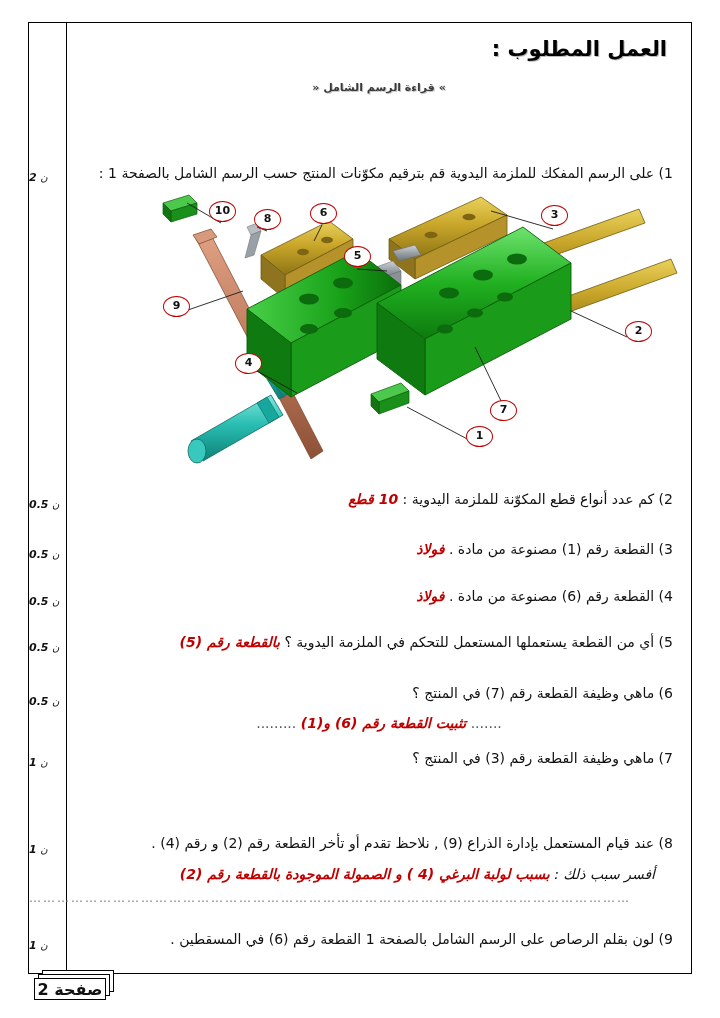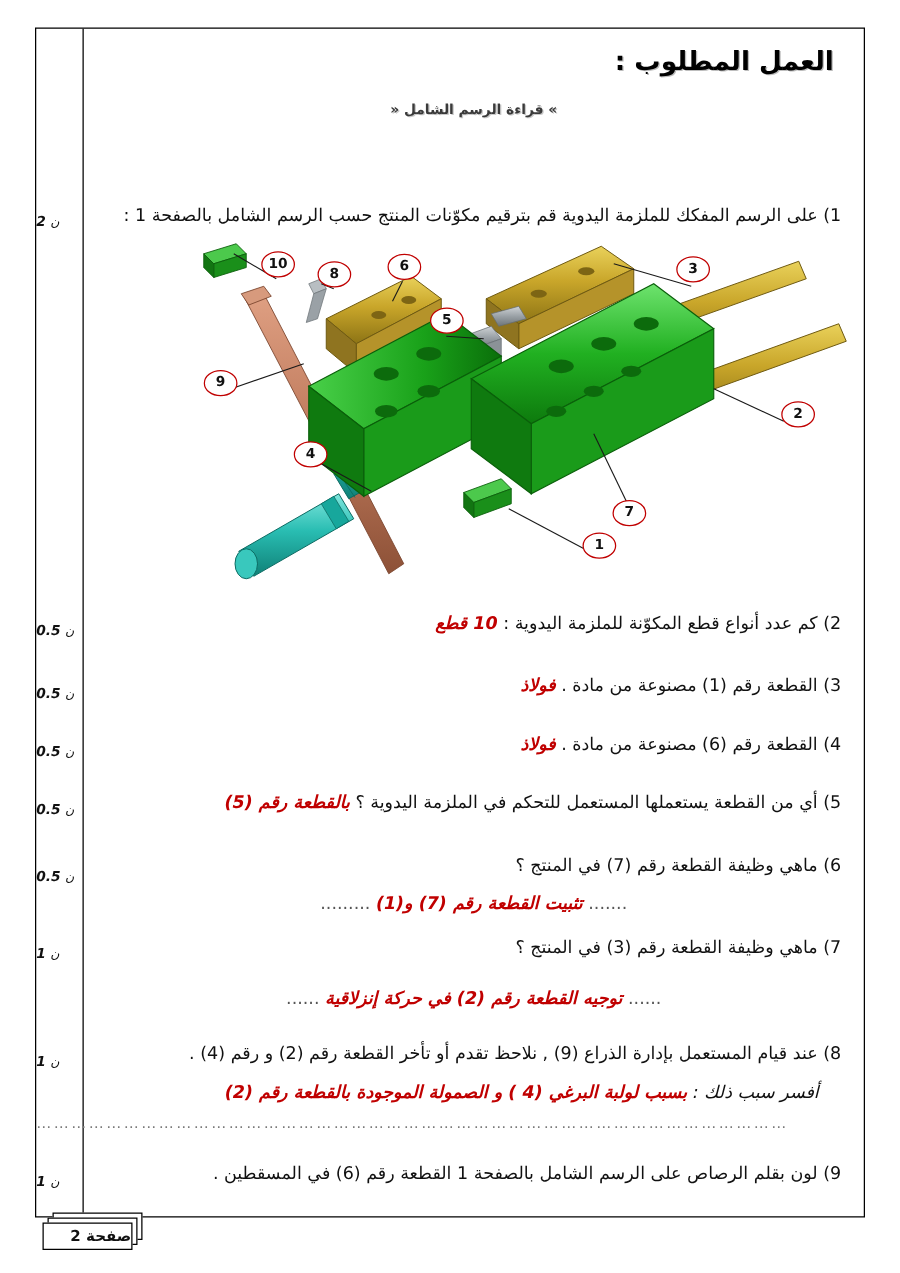--- a/index.html
+++ b/index.html
@@ -112,21 +112,21 @@
   }
   .foot .sheet{
     position:absolute;
     border:1px solid #000;
     background:#fff;
     box-sizing:border-box;
   }
   .foot .s1{left:8px;top:0;width:72px;height:22px;}
   .foot .s2{left:4px;top:4px;width:72px;height:22px;}
   .foot .s3{left:0;top:8px;width:72px;height:22px;
-    font-size:12px;text-align:right;line-height:21px;color:#111;font-weight:bold;}
+    font-size:16px;text-align:center;line-height:21px;color:#111;font-weight:bold;}
 </style>
 </head>
 <body>
 
 <div class="page">
 
   <div class="marks-col">
     <div class="mark" style="top:148px">
       <span class="pt">2</span>
       <span class="unit">ن</span>
@@ -354,30 +354,25 @@
     </div>
 
     <div class="q" style="top:611px">
       <span>5)  أي من القطعة يستعملها المستعمل للتحكم في الملزمة اليدوية  ؟</span>
       <span class="ans">بالقطعة رقم (5)</span>
     </div>
 
     <div class="q" style="top:662px">6) ماهي وظيفة القطعة رقم (7) في المنتج ؟</div>
     <div class="q center" style="top:692px">
       <span class="dots">.......</span>
-      <span class="ans">تثبيت القطعة رقم (7) و(1)</span>
+      <span class="ans">تثبيت القطعة رقم (6) و(1)</span>
       <span class="dots">.........</span>
     </div>
 
     <div class="q" style="top:727px">7) ماهي وظيفة القطعة رقم (3) في المنتج ؟</div>
-    <div class="q center" style="top:768px">
-      <span class="dots">......</span>
-      <span class="ans">توجيه القطعة رقم (2) في حركة إنزلاقية</span>
-      <span class="dots">......</span>
-    </div>
 
     <div class="q" style="top:812px">8) عند قيام المستعمل بإدارة الذراع (9) , نلاحظ تقدم أو تأخر القطعة رقم (2) و رقم (4) .</div>
     <div class="q" style="top:843px;right:36px">
       <span style="font-style:italic">أفسر سبب ذلك  :</span>
       <span class="ans">بسبب لولبة البرغي (4 ) و الصمولة الموجودة بالقطعة رقم (2)</span>
     </div>
     <div class="dotline" style="top:868px;right:60px">…………………………………………………………………………………………………………………</div>
 
     <div class="q" style="top:908px">9) لون بقلم الرصاص على الرسم الشامل بالصفحة 1  القطعة رقم (6) في المسقطين .</div>
 

